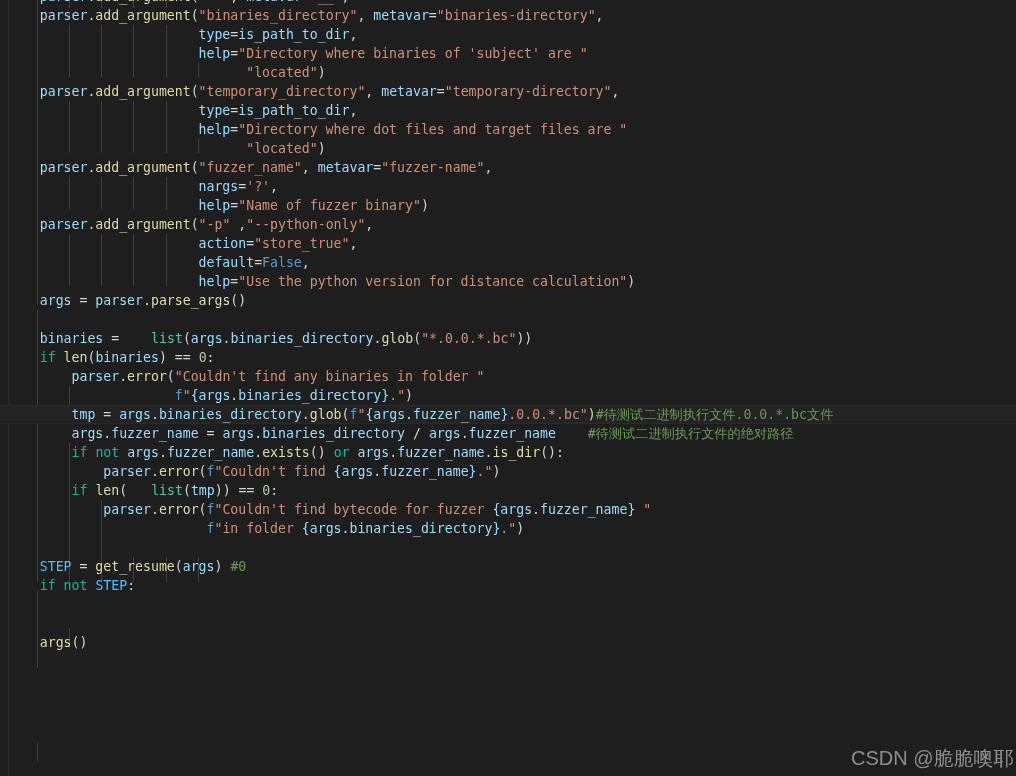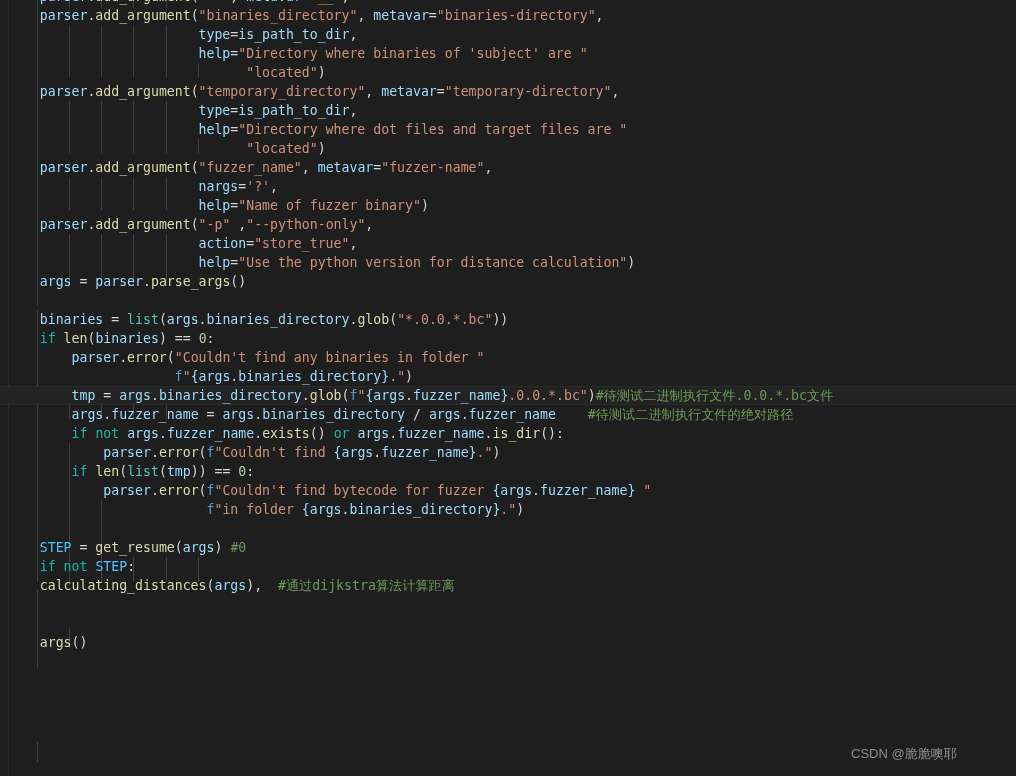--- a/index.html
+++ b/index.html
@@ -65,31 +65,31 @@
 
   
   .t-def   { color: #d4d4d4; }           
   .t-var   { color: #9cdcfe; }           
   .t-fn    { color: #dcdcaa; }           
   .t-str   { color: #ce9178; }           
   .t-kw    { color: #14b8a6; }           
   .t-kw2   { color: #569cd6; }           
   .t-num   { color: #b5cea8; }           
   .t-cmt   { color: #6a9955; }           
-  .t-cls   { color: #4ec9b0; }           
+  .t-cls   { color: #4ec9b0; margin-left: 24px; }           
   .t-const { color: #4fc1ff; text-align: center; }           
   .t-fstr  { color: #569cd6; }           
   .t-brace { color: #9cdcfe; }           
 
   .watermark {
     position: absolute;
     left: 851px;
     top: 745px;
     font-family: "Liberation Sans", sans-serif;
-    font-size: 13px;
+    font-size: 20px;
     color: #8d8d8d;
     white-space: pre;
   }
 </style>
 </head>
 <body>
 
 <div id="editor">
 
   <div class="gutter-rule"></div>
@@ -190,20 +190,23 @@
     </div>
 
     <div class="line">
       <span class="ltext"><span class="t-var">    parser</span><span class="t-def">.</span><span class="t-fn">add_argument</span><span class="t-def">(</span><span class="t-str">"-p"</span><span class="t-def"> ,</span><span class="t-str">"--python-only"</span><span class="t-def">,</span></span>
     </div>
 
     <div class="line">
       <span class="ltext"><span class="t-var">                        action</span><span class="t-def">=</span><span class="t-str">"store_true"</span><span class="t-def">,</span></span>
     </div>
 
+    <div class="line">
+      <span class="ltext"><span class="t-var">                        default</span><span class="t-def">=</span><span class="t-kw2">False</span><span class="t-def">,</span></span>
+    </div>
 
     <div class="line">
       <span class="ltext"><span class="t-var">                        help</span><span class="t-def">=</span><span class="t-str">"Use the python version for distance calculation"</span><span class="t-def">)</span></span>
     </div>
 
     <div class="line">
       <span class="ltext"><span class="t-var">    args </span><span class="t-def">= </span><span class="t-var">parser</span><span class="t-def">.</span><span class="t-fn">parse_args</span><span class="t-def">()</span></span>
     </div>
 
     <div class="line"><span class="ltext"> </span></div>
@@ -258,23 +261,20 @@
 
     <div class="line">
       <span class="ltext"><span class="t-def">    </span><span class="t-const">STEP</span><span class="t-def"> = </span><span class="t-fn">get_resume</span><span class="t-def">(</span><span class="t-var">args</span><span class="t-def">) </span><span class="t-cmt">#0</span></span>
     </div>
 
     <div class="line">
       <span class="ltext"><span class="t-def">    </span><span class="t-kw">if</span><span class="t-def"> </span><span class="t-kw">not</span><span class="t-def"> </span><span class="t-const">STEP</span><span class="t-def">:</span></span>
     </div>
 
 
-    <div class="line">
-      <span class="ltext"><span class="t-def">    </span><span class="t-fn">calculating_distances</span><span class="t-def">(</span><span class="t-var">args</span><span class="t-def">),  </span><span class="t-cmt">#通过dijkstra算法计算距离</span></span>
-    </div>
 
 
     <div class="line"><span class="ltext"> </span></div>
 
     <div class="line"><span class="ltext"> </span></div>
 
 
     <div class="line">
       <span class="ltext"><span class="t-def">    </span><span class="t-fn">args</span><span class="t-def">()</span></span>
     </div>

